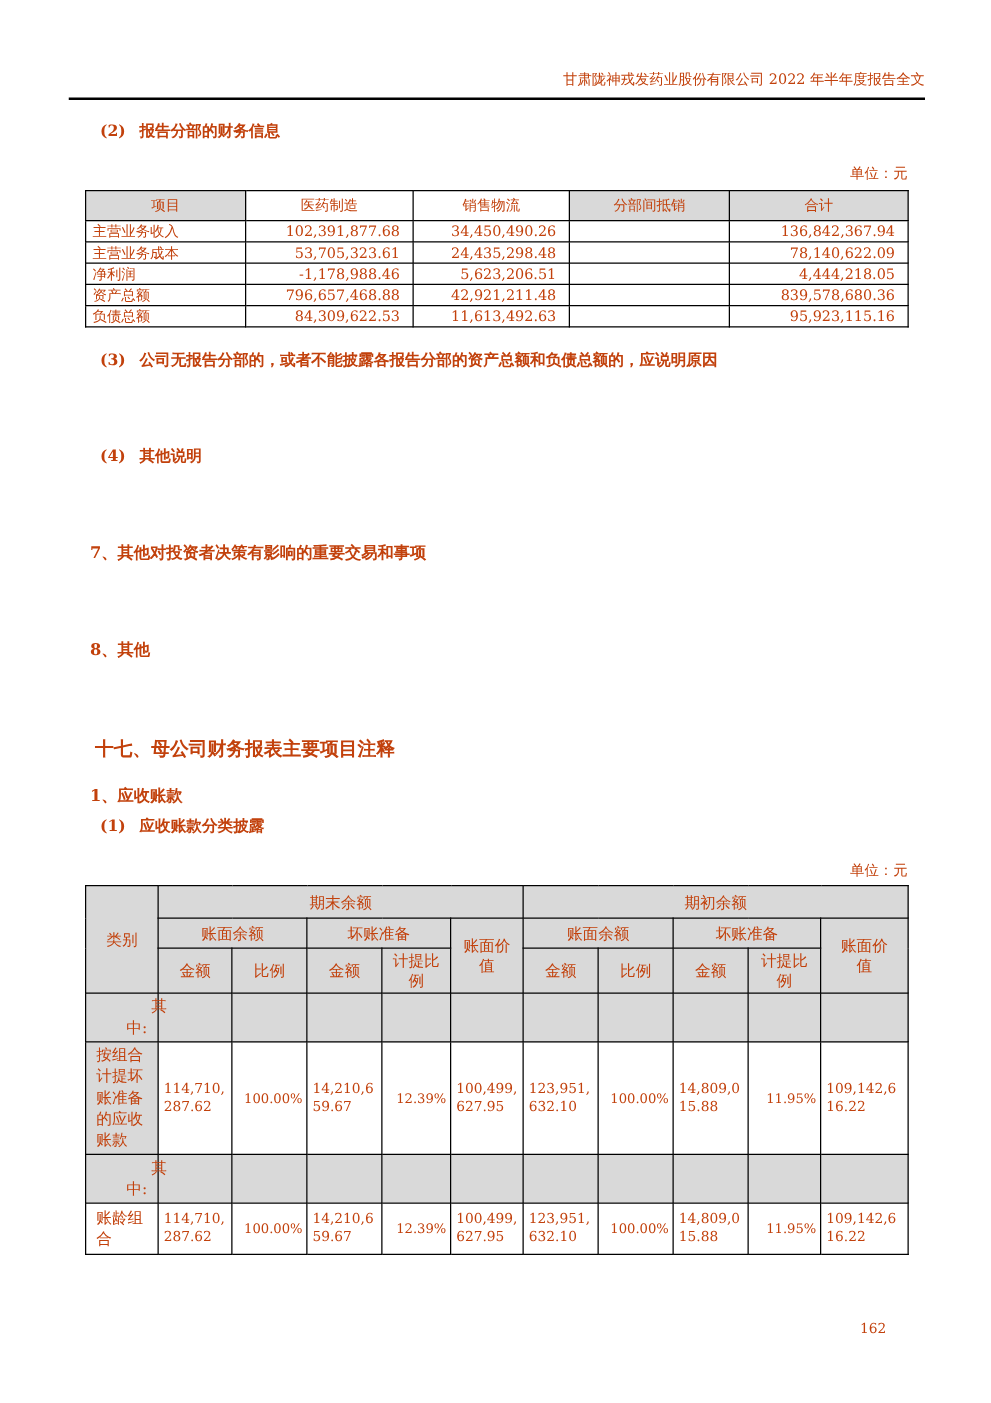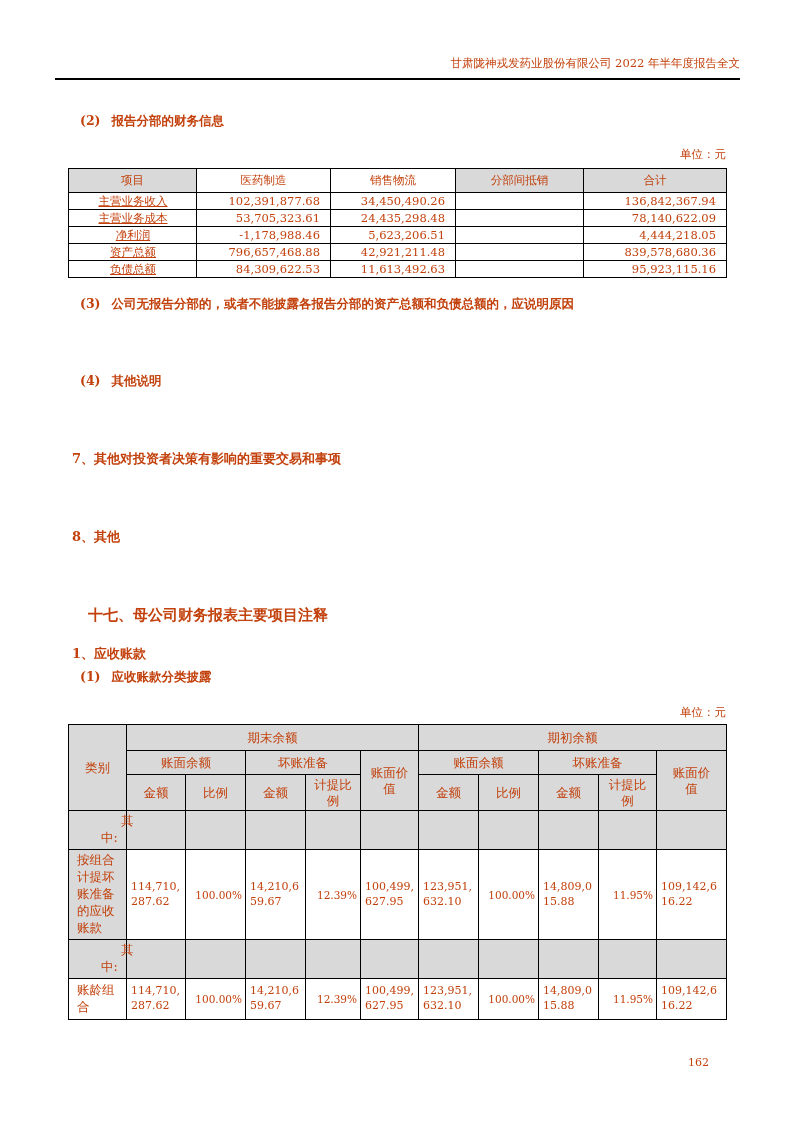--- a/index.html
+++ b/index.html
@@ -18,21 +18,21 @@
     top: 56px;
     left: 55px;
     width: 685px;
     text-align: right;
     font-size: 11.5px;
     padding-bottom: 7px;
     border-bottom: 2px solid #000;
   }
   .content {
     position: absolute;
-    top: 106px;
+    top: 90px;
     left: 68px;
     width: 658px;
   }
   .h-paren {
     font-weight: bold;
     font-size: 12.5px;
     margin: 0;
     padding-left: 12px;
     line-height: 1.3;
   }
@@ -40,38 +40,38 @@
   .h-num {
     font-weight: bold;
     font-size: 13px;
     margin: 0;
     padding-left: 4px;
     line-height: 1.3;
   }
   .h-big {
     font-weight: bold;
     font-size: 15px;
-    margin: 16px;
+    margin: 4px;
     padding-left: 4px;
     line-height: 1.3;
   }
   .unit-line {
     text-align: right;
     font-size: 11.5px;
     line-height: 1.3;
   }
   
   table { border-collapse: collapse; table-layout: fixed; width: 658px; }
   table, td { border: 1px solid #000; }
   table { border-width: 1.5px; }
   td { font-size: 11.5px; padding: 0 4px; vertical-align: middle; }
   .t1 { margin-top: 6px; border-radius: 25px; }
   .t1 .hd { text-align: center; height: 24px; }
   .t1 .gray { background: #d9d9d9; }
-  .t1 .lbl { text-align: center; height: 17px; padding-left: 5px; text-decoration: underline; }
+  .t1 .lbl { text-align: left; height: 17px; padding-left: 5px; }
   .t1 .num { text-align: right; height: 17px; padding-right: 10px; }
   
   .t2 { margin-top: 4px; }
   .t2 .hd {
     background: #d9d9d9;
     text-align: center;
     font-size: 12.5px;
     line-height: 1.25;
     padding: 2px 4px;
   }

